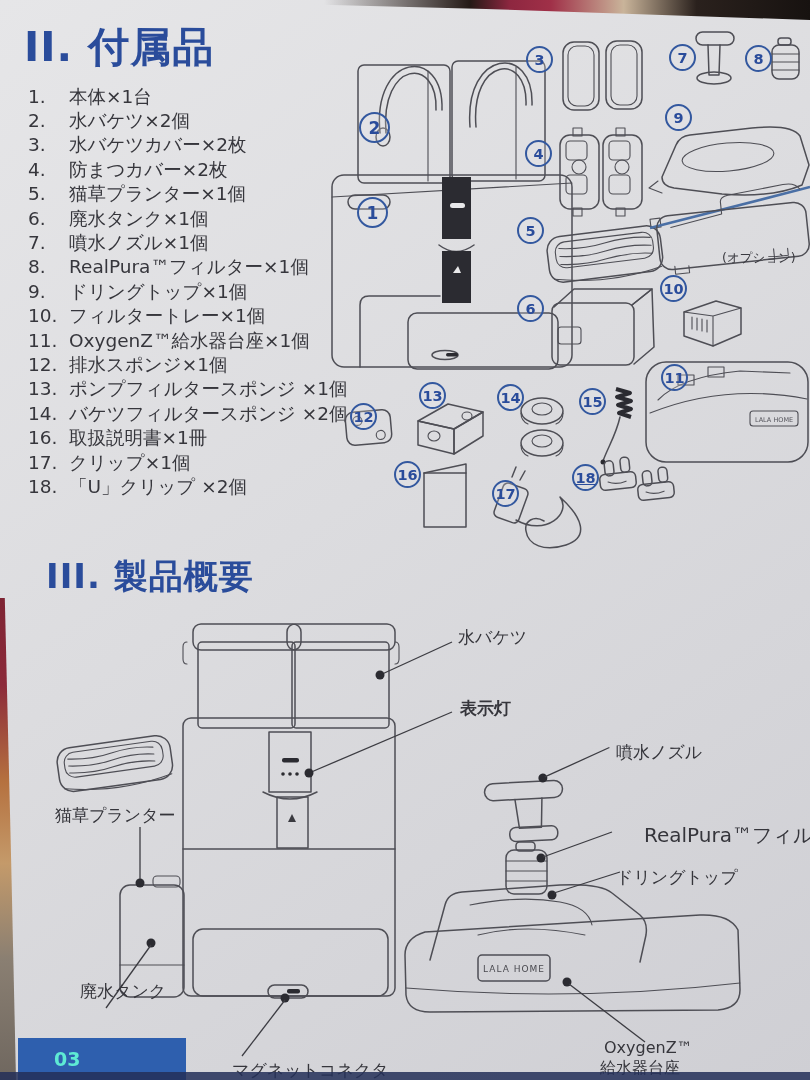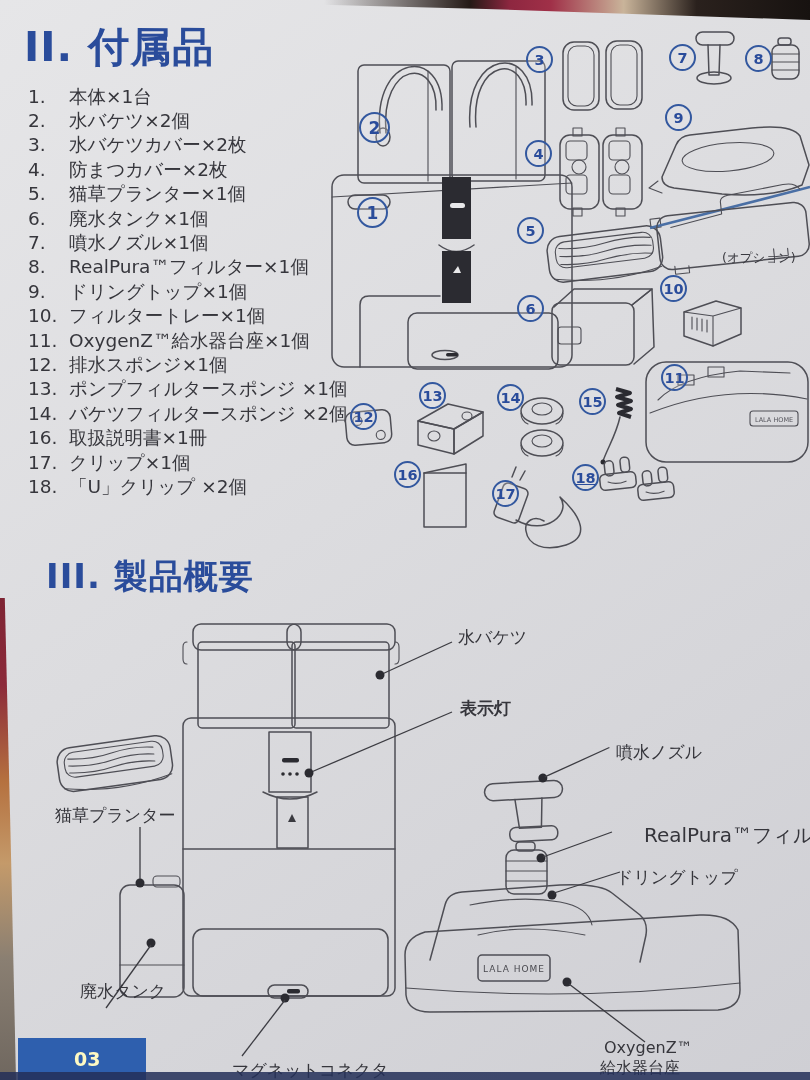--- a/index.html
+++ b/index.html
@@ -8,22 +8,22 @@
          background:linear-gradient(145deg,#e6e6e8 0%,#dcdcdf 45%,#cfcfd4 100%);}
   
   .bg-top{position:absolute;left:0;top:0;width:810px;height:20px;
           background:linear-gradient(90deg,rgba(0,0,0,0) 0 40%,#241a16 58%,#8e2740 63%,#a03048 68%,#c9b49a 77%,#2a211d 86%,#171210 100%);
           clip-path:polygon(28% 0,100% 0,100% 100%,60% 45%,28% 12%);}
   .bg-left{position:absolute;left:0;top:598px;width:16px;height:482px;
            background:linear-gradient(180deg,#7e2433 0%,#8c2a3a 18%,#b5713f 38%,#c49a6a 55%,#8a7f72 75%,#6f675f 100%);
            clip-path:polygon(0 0,30% 0,70% 55%,100% 100%,0 100%);}
   .bg-bottom{position:absolute;left:0;top:1072px;width:810px;height:8px;background:#232f58;opacity:.85;}
   
-  .pagebox{position:absolute;left:18px;top:1038px;width:128px;height:42px;background:#2e5fae;
-           color:#fef9c3;font-weight:bold;font-size:19px;display:flex;align-items:center;padding-left:56px;box-sizing:border-box;}
+  .pagebox{position:absolute;left:18px;top:1038px;width:168px;height:42px;background:#2e5fae;
+           color:#5eead4;font-weight:bold;font-size:19px;display:flex;align-items:center;padding-left:36px;box-sizing:border-box;}
   
   .t2{position:absolute;left:24px;top:20px;font-size:41px;font-weight:bold;color:#2a4c9b;letter-spacing:1px;}
   .t3{position:absolute;left:46px;top:554px;font-size:34px;font-weight:bold;color:#2a4c9b;letter-spacing:1px;}
   
   .plist{position:absolute;left:28px;top:84px;list-style:none;margin:0;padding:0;}
   .plist li{display:flex;height:24.4px;align-items:center;font-size:18.5px;color:#36363c;white-space:nowrap;}
   .plist .num{width:41px;flex:0 0 41px;}
   
   .co{position:absolute;width:27px;height:27px;border:2.4px solid #33589f;border-radius:50%;
       color:#2a4c9b;font-weight:bold;font-size:14.5px;display:flex;align-items:center;justify-content:center;

